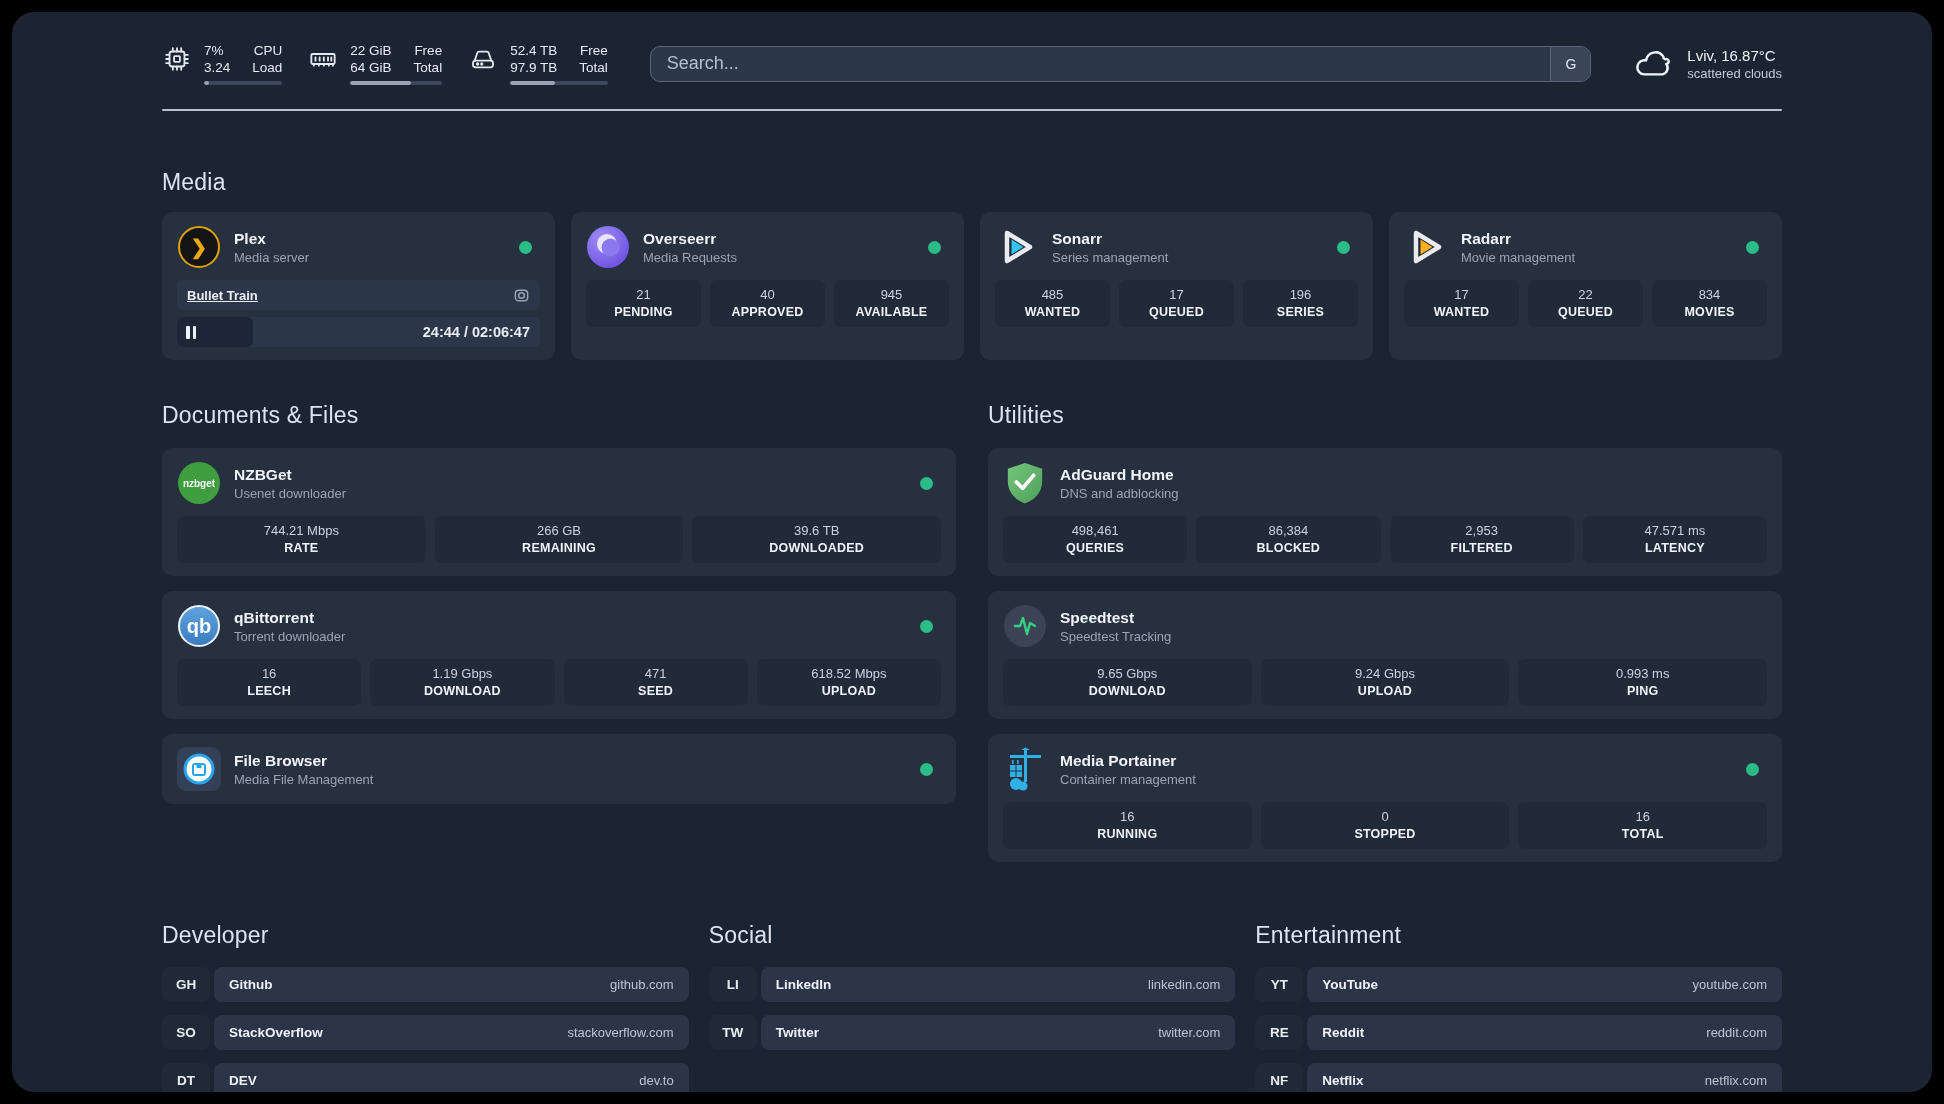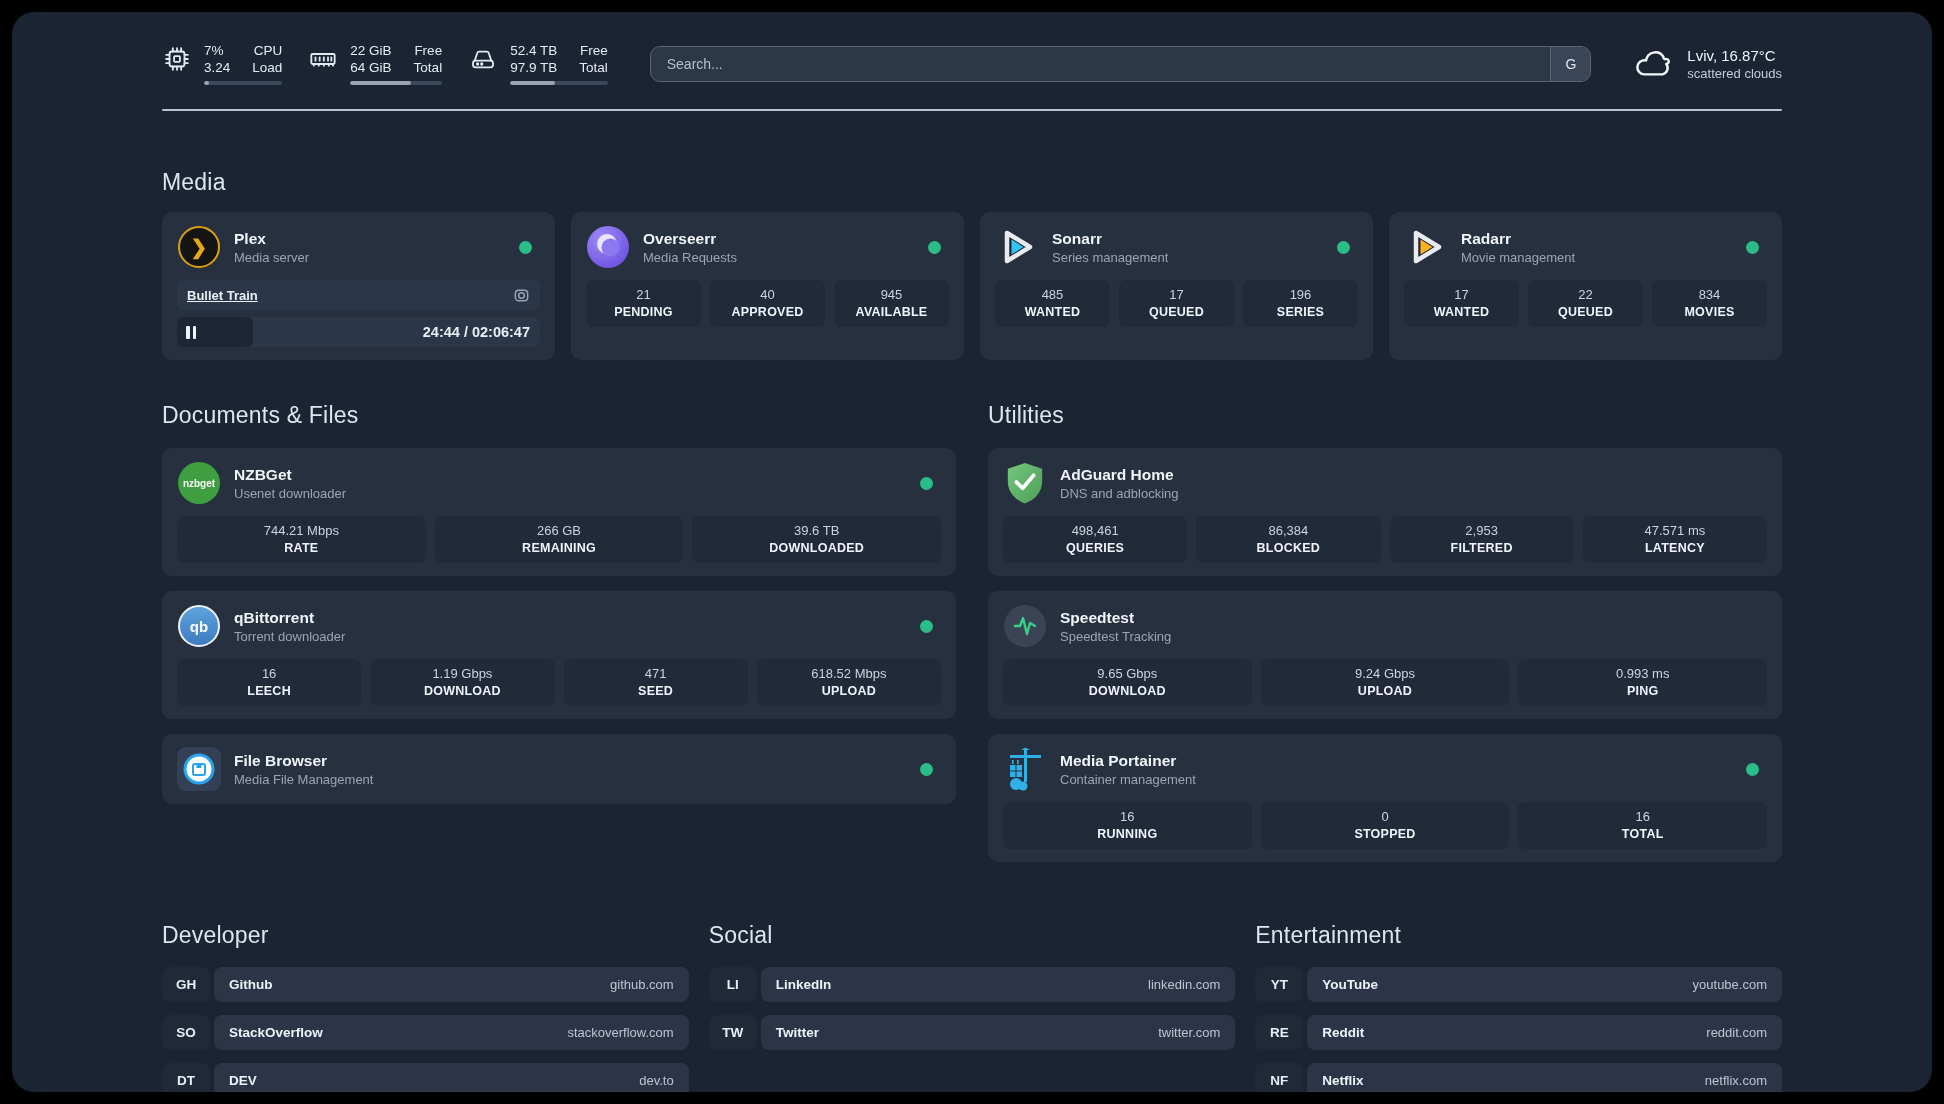--- a/index.html
+++ b/index.html
@@ -14,21 +14,21 @@
   .sys-row { display:flex; align-items:center; gap:12px; }
   .sys-icon { width:30px; height:30px; display:flex; align-items:center; justify-content:center; }
   .sys-cols { display:flex; gap:22px; }
   .sys-col { display:flex; flex-direction:column; font-size:13.5px; line-height:17px; color:#e6ebf3; }
   .sys-col.labels { text-align:right; }
   .sys-bar { margin-top:5px; margin-left:42px; height:4px; border-radius:2px; background:#3c485c; overflow:hidden; }
   .sys-bar .fill { height:100%; background:#99a3b3; border-radius:2px; }
 
   .search-wrap { flex:1; margin:0 42px; }
   .search-box { display:flex; align-items:stretch; height:36px; border:1.5px solid #5b6577; border-radius:10px; background:#2c3747; overflow:hidden; }
-  .search-box input { flex:1; background:transparent; border:none; outline:none; padding:0 16px; font-size:14px; color:#f0abfc; font-family:"Liberation Sans", sans-serif; }
+  .search-box input { flex:1; background:transparent; border:none; outline:none; padding:0 16px; font-size:18px; color:#f0abfc; font-family:"Liberation Sans", sans-serif; }
   .search-box input::placeholder { color:#b6bfcd; }
   .search-engine { width:40px; display:flex; align-items:center; justify-content:center; background:#3a4558; border-left:1.5px solid #5b6577; color:#dde3ed; font-size:14px; cursor:pointer; }
 
   .weather { display:flex; align-items:center; gap:12px; }
   .weather-text .temp { font-size:15px; color:#f0f4fa; }
   .weather-text .cond { font-size:13px; color:#c3cbd8; margin-top:2px; }
 
   .divider { margin-top:24px; height:2px; background:#b9c1cc; border-radius:1px; }
 
   
@@ -50,21 +50,21 @@
   .stats { display:flex; gap:9px; margin-top:11px; }
   .stat { flex:1; background:#202a39; border-radius:7px; padding:7px 4px 8px; text-align:center; }
   .stat-value { font-size:13px; color:#ccd3df; }
   .stat-label { font-size:12.5px; font-weight:700; color:#f0f4fa; margin-top:3px; letter-spacing:.02em; }
 
   
   .app-icon { width:44px; height:44px; flex:none; display:flex; align-items:center; justify-content:center; }
   .icon-circle { width:42px; height:42px; border-radius:50%; display:flex; align-items:center; justify-content:center; }
   .plex-circle { background:#141414; border:2.5px solid #dfa00d; color:#e8a912; font-size:20px; font-weight:700; }
   .nzb-circle { background:#3f9e3f; color:#fff; font-size:10px; font-weight:700; }
-  .qb-circle { background:linear-gradient(180deg,#5da2dd,#3c7cc0); border:2.5px solid #eef3f8; color:#fff; font-size:15px; font-weight:700; }
+  .qb-circle { background:linear-gradient(180deg,#5da2dd,#3c7cc0); border:2.5px solid #eef3f8; color:#fff; font-size:20px; font-weight:700; }
   .fb-tile { width:44px; height:44px; border-radius:9px; background:#334055; display:flex; align-items:center; justify-content:center; }
   .st-circle { background:#3b4454; }
 
   
   .np-row { margin-top:11px; height:30px; background:#2b3648; border-radius:6px; display:flex; align-items:center; padding:0 10px; }
   .np-title { flex:1; font-size:13px; font-weight:600; color:#e9eef5;text-decoration:underline; }
   .np-progress { margin-top:7px; height:30px; background:#2b3648; border-radius:6px; position:relative; display:flex; align-items:center; justify-content:flex-end; padding:0 10px; overflow:hidden; }
   .np-fill { position:absolute; left:0; top:0; bottom:0; background:#1d2636; border-radius:6px; }
   .pause-btn { position:absolute; left:9px; top:0; bottom:0; display:flex; align-items:center; gap:3px; cursor:pointer; }
   .pause-btn i { width:3.5px; height:13px; background:#eef2f8; border-radius:1px; display:block; }

